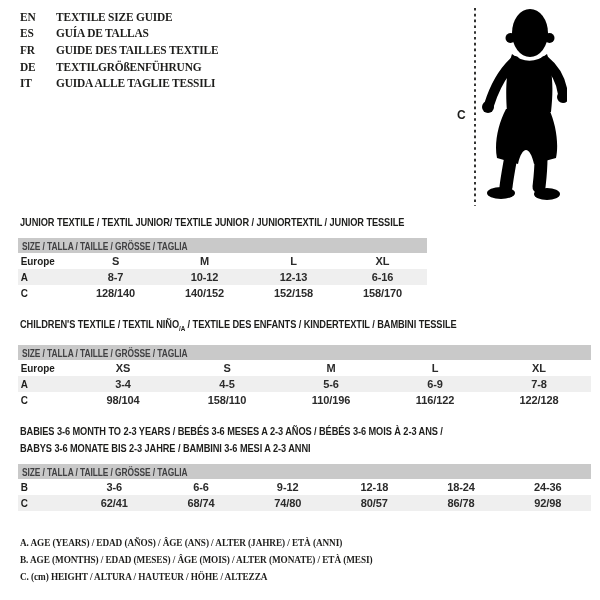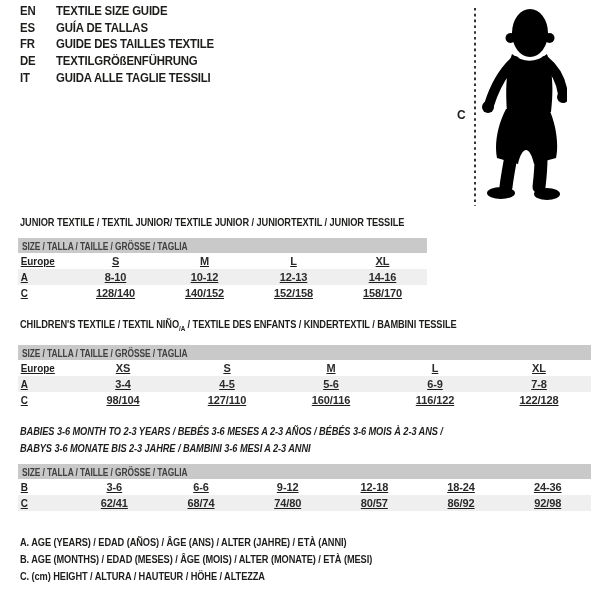--- a/index.html
+++ b/index.html
@@ -5,44 +5,44 @@
   html,body{margin:0;padding:0;}
   body{
     width:600px;height:600px;position:relative;overflow:hidden;
     background:#ffffff;
     font-family:"Liberation Sans","DejaVu Sans",sans-serif;
     color:#1d1d1b;
     -webkit-font-smoothing:antialiased;
   }
   .abs{position:absolute;}
   
-  .lang-block{left:20px;top:3px;}
+  .lang-block{left:20px;top:9px;font-family:Liberation Serif, serif;}
   .lang-row{display:flex;height:16.6px;align-items:center;
     transform:scaleX(0.95);transform-origin:0 50%;white-space:nowrap;}
   .lang-code{width:38px;font-size:12px;font-weight:700;letter-spacing:-0.2px;}
   .lang-label{font-size:12px;font-weight:700;letter-spacing:-0.2px;}
   
   .measure-label{left:457px;top:108px;font-size:12px;font-weight:700;}
   
   .heading{font-size:11px;font-weight:700;letter-spacing:-0.1px;white-space:nowrap;
     transform:scaleX(0.84);transform-origin:0 50%;line-height:13px;}
   .heading sub{font-size:7.5px;}
   
   .size-table{position:absolute;}
   .bar{height:15px;background:#c9c9c9;display:flex;align-items:center;padding-left:4px;text-align:center;}
   .bar .bar-label{font-size:10.5px;font-weight:700;color:#414143;white-space:nowrap;
     transform:scaleX(0.8);transform-origin:0 50%;letter-spacing:-0.1px;}
-  .trow{display:flex;height:16px;align-items:center;text-decoration:underline;}
+  .trow{display:flex;height:16px;align-items:center;}
   .trow.alt{background:#efefef;}
   .rlabel{width:53px;padding-left:3px;font-size:11px;font-weight:700;
     transform:scaleX(0.9);transform-origin:0 50%;box-sizing:border-box;}
   .cell{flex:1;text-align:center;font-size:11px;font-weight:700;color:#2b2b2b;
     letter-spacing:-0.1px;}
   
-  .legend{left:20px;top:534px;}
+  .legend{left:20px;top:534px;font-family:Liberation Serif, serif;}
   .legend-line{font-size:11px;font-weight:700;line-height:17.2px;white-space:nowrap;
     transform:scaleX(0.84);transform-origin:0 50%;letter-spacing:-0.1px;}
 </style>
 </head>
 <body>
 
 <div class="abs lang-block">
   <div class="lang-row">
     <span class="lang-code">EN</span>
     <span class="lang-label">TEXTILE SIZE GUIDE</span>
@@ -103,24 +103,24 @@
   </div>
   <div class="trow">
     <span class="rlabel">Europe</span>
     <span class="cell">S</span>
     <span class="cell">M</span>
     <span class="cell">L</span>
     <span class="cell">XL</span>
   </div>
   <div class="trow alt">
     <span class="rlabel">A</span>
-    <span class="cell">8-10</span>
+    <span class="cell">8-7</span>
     <span class="cell">10-12</span>
     <span class="cell">12-13</span>
-    <span class="cell">14-16</span>
+    <span class="cell">6-16</span>
   </div>
   <div class="trow">
     <span class="rlabel">C</span>
     <span class="cell">128/140</span>
     <span class="cell">140/152</span>
     <span class="cell">152/158</span>
     <span class="cell">158/170</span>
   </div>
 </div>
 
@@ -142,28 +142,28 @@
     <span class="rlabel">A</span>
     <span class="cell">3-4</span>
     <span class="cell">4-5</span>
     <span class="cell">5-6</span>
     <span class="cell">6-9</span>
     <span class="cell">7-8</span>
   </div>
   <div class="trow">
     <span class="rlabel">C</span>
     <span class="cell">98/104</span>
-    <span class="cell">127/110</span>
-    <span class="cell">160/116</span>
+    <span class="cell">158/110</span>
+    <span class="cell">110/196</span>
     <span class="cell">116/122</span>
     <span class="cell">122/128</span>
   </div>
 </div>
 
-<div class="abs" style="left:20px;top:425px;font-style:italic;">
+<div class="abs" style="left:20px;top:425px;">
   <div class="heading" style="position:static;">BABIES 3-6 MONTH TO 2-3 YEARS / BEBÉS 3-6 MESES A 2-3 AÑOS / BÉBÉS 3-6 MOIS À 2-3 ANS /</div>
   <div class="heading" style="position:static;margin-top:4px;">BABYS 3-6 MONATE BIS 2-3 JAHRE / BAMBINI 3-6 MESI A 2-3 ANNI</div>
 </div>
 
 <div class="size-table" style="left:18px;top:464px;width:573px;">
   <div class="bar">
     <span class="bar-label">SIZE / TALLA / TAILLE / GRÖSSE / TAGLIA</span>
   </div>
   <div class="trow">
     <span class="rlabel">B</span>
@@ -173,21 +173,21 @@
     <span class="cell">12-18</span>
     <span class="cell">18-24</span>
     <span class="cell">24-36</span>
   </div>
   <div class="trow alt">
     <span class="rlabel">C</span>
     <span class="cell">62/41</span>
     <span class="cell">68/74</span>
     <span class="cell">74/80</span>
     <span class="cell">80/57</span>
-    <span class="cell">86/92</span>
+    <span class="cell">86/78</span>
     <span class="cell">92/98</span>
   </div>
 </div>
 
 <div class="abs legend">
   <div class="legend-line">A. AGE (YEARS) / EDAD (AÑOS) / ÂGE (ANS) / ALTER (JAHRE) / ETÀ (ANNI)</div>
   <div class="legend-line">B. AGE (MONTHS) / EDAD (MESES) / ÂGE (MOIS) / ALTER (MONATE) / ETÀ (MESI)</div>
   <div class="legend-line">C. (cm) HEIGHT / ALTURA / HAUTEUR / HÖHE / ALTEZZA</div>
 </div>
 

